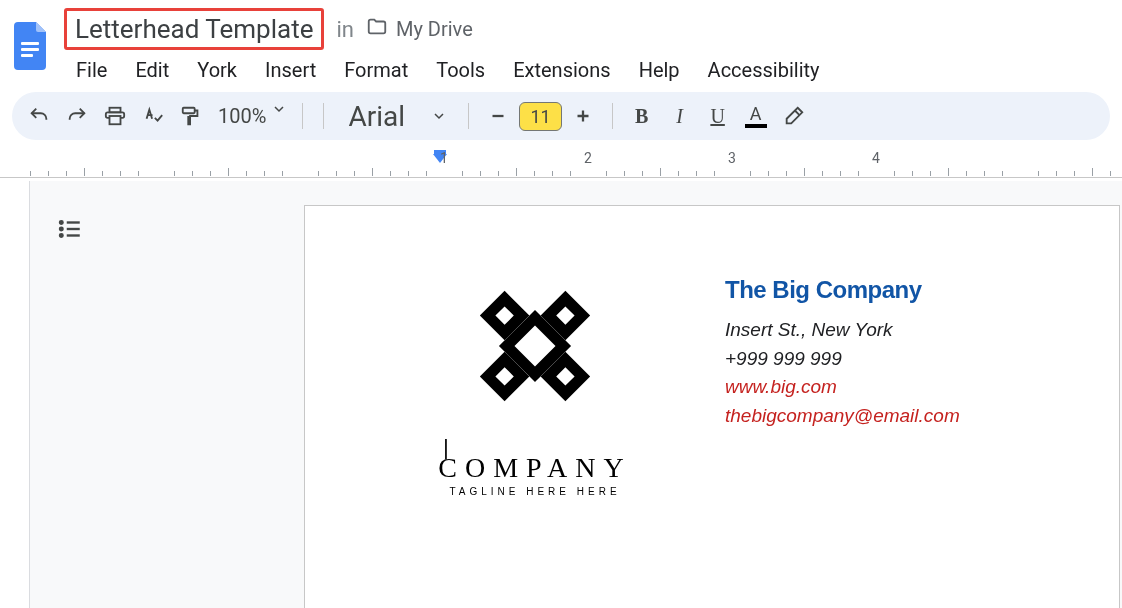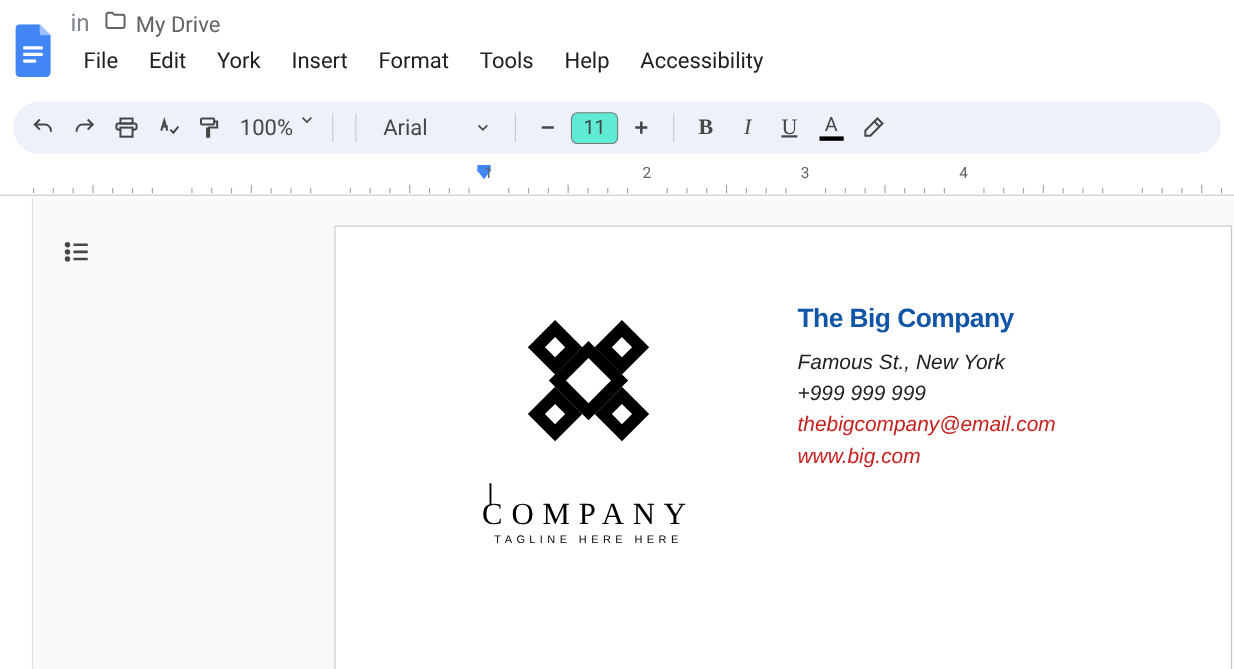--- a/index.html
+++ b/index.html
@@ -105,36 +105,36 @@
       color: #444746;
       padding: 0 12px;
       cursor: pointer;
       min-width: 150px;
       justify-content: space-between;
     }
     .tb-font {
       display: flex;
       align-items: center;
       gap: 14px;
-      font-size: 20px;
+      font-size: 28px;
       color: #444746;
       padding: 0 12px;
       cursor: pointer;
       min-width: 120px;
       justify-content: space-between;
     }
     .tb-size-box {
       border: 1px solid #747775;
       border-radius: 6px;
       padding: 3px 10px;
       font-size: 18px;
       color: #444746;
       min-width: 34px;
       text-align: center;
-      background: #5eead4;
+      background: #fde047;
     }
     .tb-bold { font-weight: bold; font-size: 20px; font-family: Georgia, serif; }
     .tb-italic { font-style: italic; font-size: 20px; font-family: Georgia, serif; }
     .tb-underline { font-size: 20px; text-decoration: underline; font-family: Georgia, serif; }
     .tb-color-a {
       display: flex;
       flex-direction: column;
       align-items: center;
       gap: 1px;
     }
@@ -304,37 +304,39 @@
     <svg viewBox="0 0 36 48">
         <path fill="#4285f4" d="M4 0h18l10 10v34a4 4 0 0 1-4 4H4a4 4 0 0 1-4-4V4a4 4 0 0 1 4-4z"></path>
         <path fill="#a1c2fa" d="M22 0l10 10H24a2 2 0 0 1-2-2V0z"></path>
         <rect x="7" y="20" width="18" height="3" rx="1" fill="#fff"></rect>
         <rect x="7" y="26" width="18" height="3" rx="1" fill="#fff"></rect>
         <rect x="7" y="32" width="12" height="3" rx="1" fill="#fff"></rect>
       </svg>
   </div>
   <div class="header-main">
     <div class="title-row">
+      <div class="doc-title">Letterhead Template</div>
       <span class="location-in">in</span>
       <div class="folder-chip">
         <span>
           <svg viewBox="0 0 24 24" fill="none" stroke="#5f6368" stroke-width="2">
               <path d="M3 6a2 2 0 0 1 2-2h4l2 2h8a2 2 0 0 1 2 2v9a2 2 0 0 1-2 2H5a2 2 0 0 1-2-2V6z"></path>
             </svg>
         </span>
         <span>My Drive</span>
       </div>
     </div>
     <div class="menubar">
       <div class="menubar-item">File</div>
       <div class="menubar-item">Edit</div>
       <div class="menubar-item">York</div>
       <div class="menubar-item">Insert</div>
       <div class="menubar-item">Format</div>
       <div class="menubar-item">Tools</div>
+      <div class="menubar-item">Extensions</div>
       <div class="menubar-item">Help</div>
       <div class="menubar-item">Accessibility</div>
     </div>
   </div>
 </div>
 
 <div class="toolbar">
   <div class="tb-btn">
       <svg viewBox="0 0 24 24" fill="none" stroke="currentColor" stroke-width="2">
         <path d="M9 14l-5-5 5-5"></path>
@@ -503,22 +505,22 @@
               <rect x="-12" y="31" width="24" height="24" fill="none" stroke="#000" stroke-width="11"></rect>
               <rect x="-20" y="-20" width="40" height="40" fill="none" stroke="#000" stroke-width="11"></rect>
             </g>
           </g>
         </svg>
         <div class="logo-text">COMPANY</div>
         <div class="logo-tagline">TAGLINE HERE HERE</div>
       </div>
       <div class="company-info">
         <div class="company-name">The Big Company</div>
-        <div class="company-line">Famous St., New York</div>
+        <div class="company-line">Insert St., New York</div>
         <div class="company-line">+999 999 999</div>
+        <div class="company-line red">www.big.com</div>
         <div class="company-line red">thebigcompany@email.com</div>
-        <div class="company-line red">www.big.com</div>
       </div>
     </div>
     <div class="cursor-pipe">|</div>
 
   </div>
 </div>
 
 </body></html>

